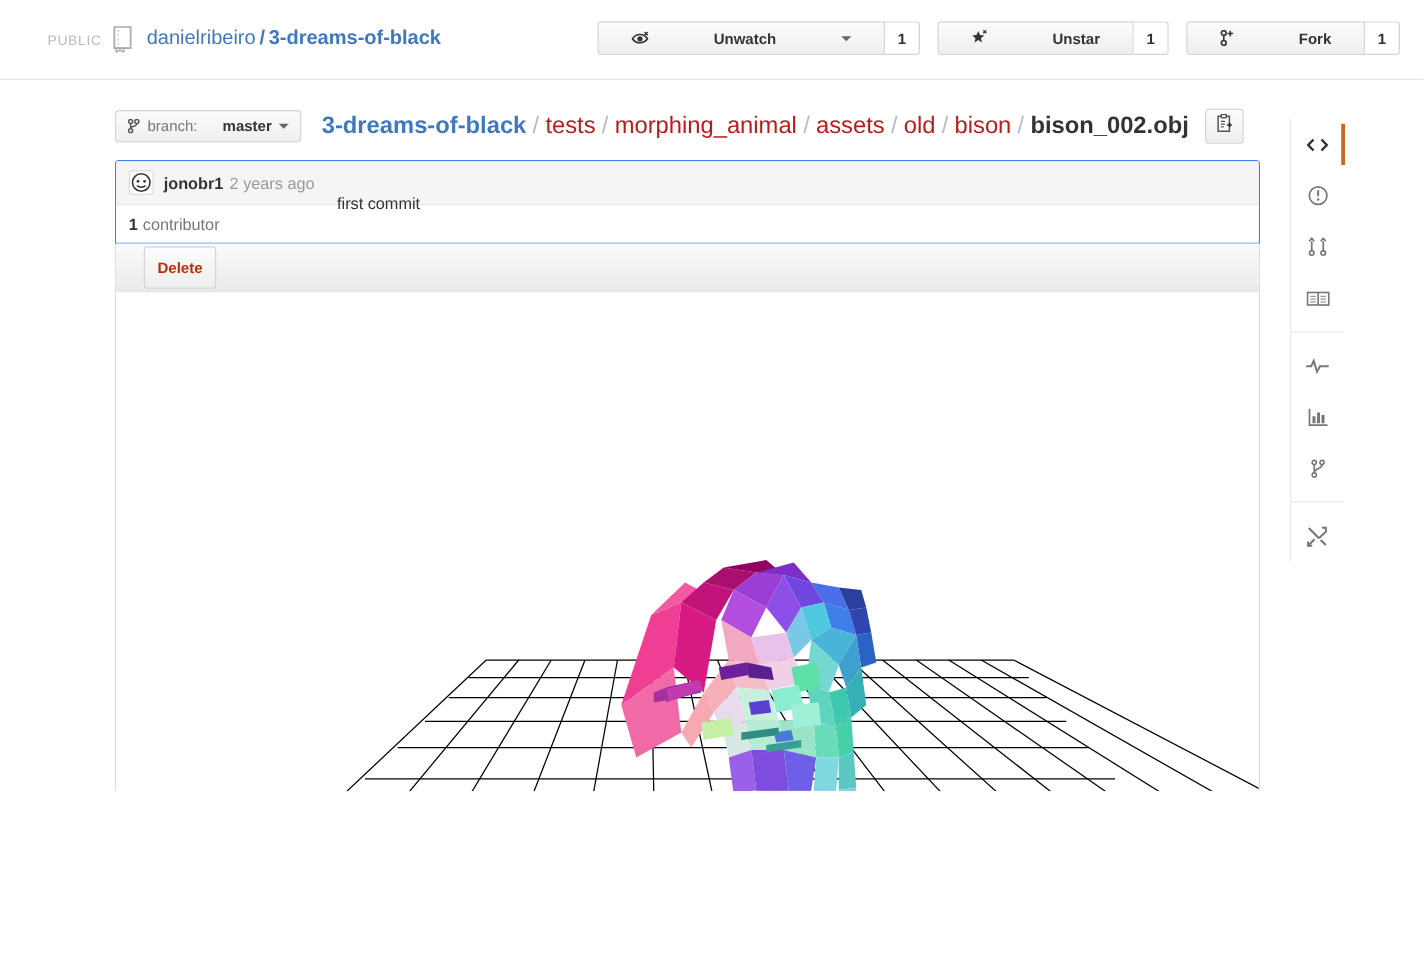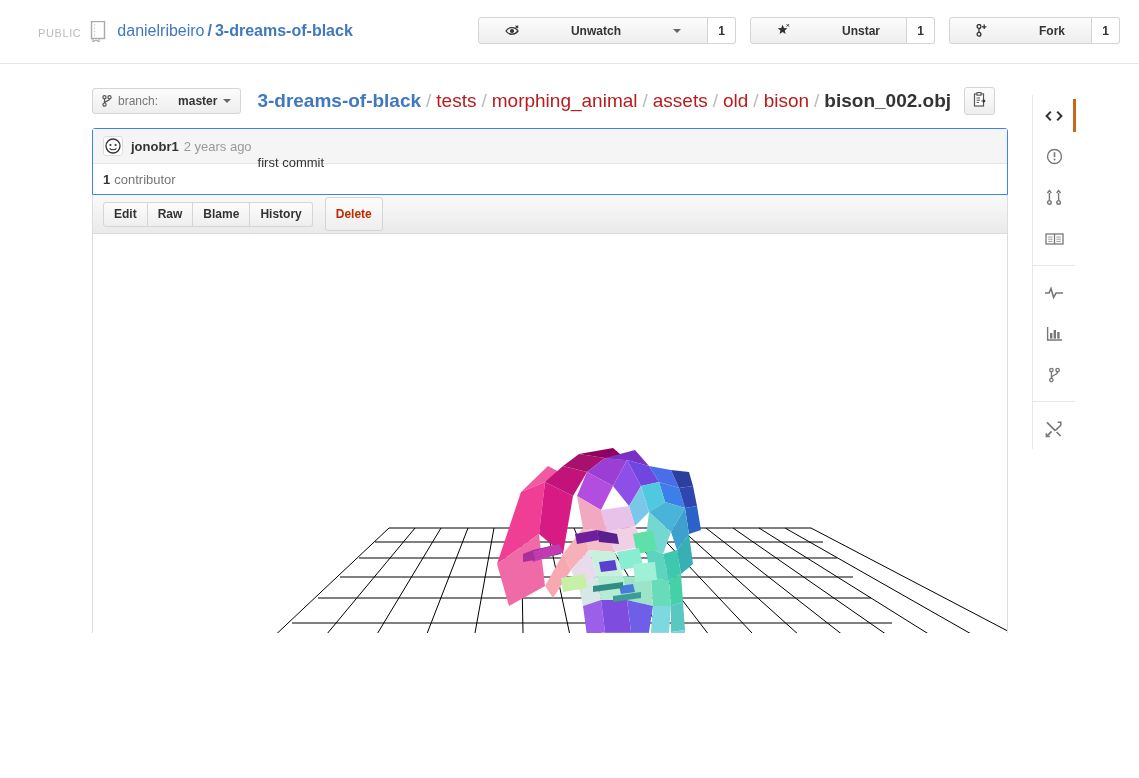--- a/index.html
+++ b/index.html
@@ -192,21 +192,21 @@
   .avatar {
     width: 20px; height: 20px;
     border-radius: 3px;
     margin-right: 8px;
     background: #ffffff;
     border: 1px solid #ddd;
     box-sizing: border-box;
     display: flex; align-items: center; justify-content: center;
   }
   .commit-author { font-weight: bold; color: #333; margin-right: 5px; }
-  .commit-date { color: #999; margin-right: 6px; }
+  .commit-date { color: #999; margin-right: 18px; }
   .commit-message { color: #333; margin-top: 32px; }
   #contributors-row {
     display: flex;
     align-items: center;
     height: 30px;
     padding: 0 10px;
     font-size: 13px;
     color: #777;
     background: #fff;
   }
@@ -478,26 +478,20 @@
         <b>1</b>
         <span>contributor</span>
       </div>
     </div>
 
     <div id="file-box">
 
       <div id="file-header">
 
         <div id="file-actions">
-          <div class="seg-group">
-            <div class="seg-btn">Edit</div>
-            <div class="seg-btn">Raw</div>
-            <div class="seg-btn">Blame</div>
-            <div class="seg-btn">History</div>
-          </div>
           <div id="delete-btn" style="color:#bd2c00">Delete</div>
         </div>
       </div>
 
       <div id="viewer">
         <svg id="viewer-canvas" viewBox="0 0 914 432" preserveAspectRatio="none">
           <rect x="0" y="0" width="914" height="432" fill="#ffffff"></rect>
 
           <g stroke="#000000" stroke-width="1" fill="none">
 

